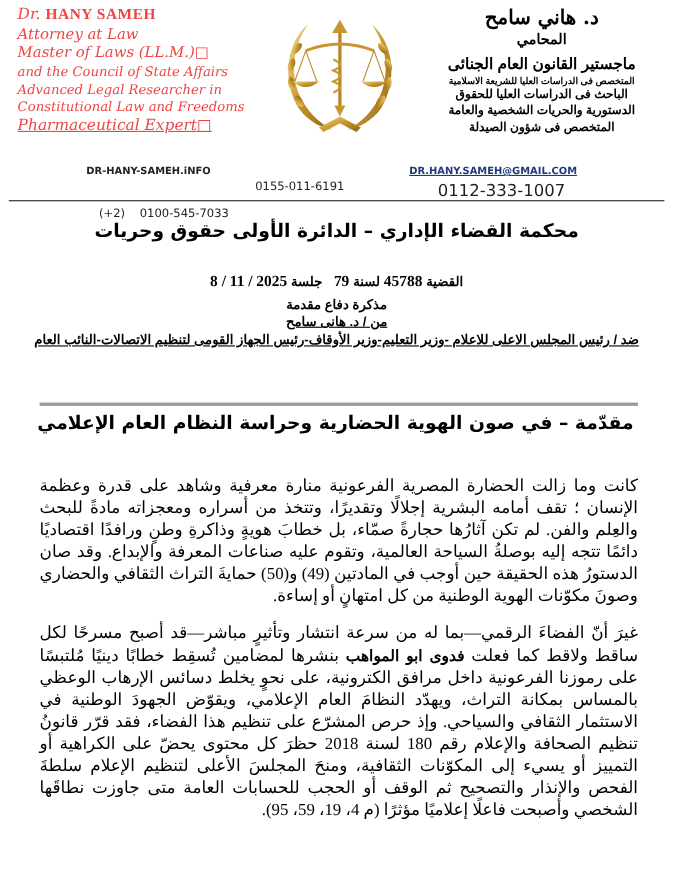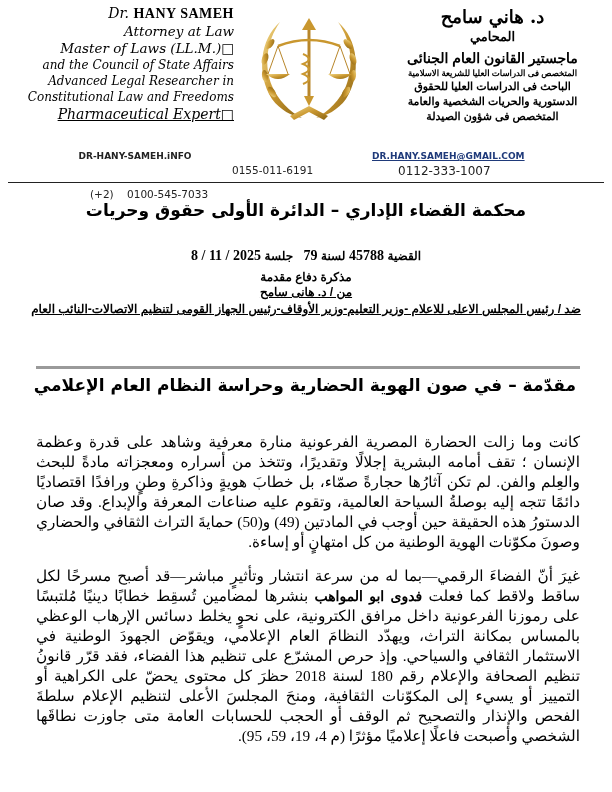--- a/index.html
+++ b/index.html
@@ -5,22 +5,22 @@
   html, body { margin: 0; padding: 0; }
   body {
     width: 612px; height: 792px; background: #ffffff; color: #000;
     position: relative; overflow: hidden;
     font-family: "Liberation Sans", sans-serif;
   }
   .abs { position: absolute; }
 
   
   .lh-left {
-    left: 4px; top: 4px; width: 230px; text-align: right;
-    font-family: "DejaVu Serif", serif; font-style: italic; color: #000000;
+    left: 16px; top: 4px; width: 230px; text-align: left;
+    font-family: "DejaVu Serif", serif; font-style: italic; color: #ef4444;
   }
   .lh-left .name-line { font-size: 14px; line-height: 18px; }
   .lh-left .name-line b { font-family: "Liberation Serif", serif; font-style: normal; font-weight: bold; letter-spacing: 0.5px; }
   .lh-left .l1 { font-size: 13.5px; line-height: 17px; }
   .lh-left .l2 { font-size: 12px; line-height: 16px; }
   .lh-left .l4 { font-size: 14px; line-height: 18px; text-decoration: underline; }
 
   
   .logo { left: 250px; top: 4px; width: 118px; height: 125px; }
 
@@ -32,21 +32,21 @@
   .lh-right .ar-title { font-family: "DejaVu Serif", serif; font-weight: bold; font-size: 13px; line-height: 17px; }
   .lh-right .ar-deg { font-weight: bold; font-size: 14px; line-height: 18px; margin-top: 4px; }
   .lh-right .ar-small { font-weight: bold; font-size: 8.5px; line-height: 12px; }
   .lh-right .ar-mid { font-weight: bold; font-size: 11px; line-height: 15px; }
 
   .contact { font-family: "DejaVu Sans", sans-serif; font-weight: bold; color: #222; }
   .site { left: 60px; top: 151px; width: 150px; font-size: 9px; text-align: center; }
   .email { left: 372px; top: 151px; font-size: 9px; color: #1f3a7a; text-decoration: underline; }
   .ph1 { left: 90px; top: 164px; font-size: 10.5px; font-weight: normal; margin-top: 24px; }
   .ph2 { left: 232px; top: 164px; font-size: 10.5px; font-weight: normal; }
-  .ph3 { left: 398px; top: 164px; font-size: 12px; font-weight: normal; }
+  .ph3 { left: 398px; top: 164px; font-size: 15px; font-weight: normal; }
 
   .rule1 { left: 8px; top: 182px; width: 596px; height: 1px; background: #222; }
 
   
   .center-ar { left: 40px; width: 532px; direction: rtl; text-align: center; font-weight: bold; }
   .court { top: 198px; font-size: 17px; line-height: 24px; font-family: "DejaVu Sans", sans-serif; letter-spacing: -0.5px; }
   .case { top: 247px; font-size: 14px; line-height: 18px; font-family: "Liberation Serif", serif; }
   .case .ar { font-family: "Liberation Sans", sans-serif; font-size: 12px; }
   .memo { top: 270px; font-size: 12px; line-height: 15px; }
   .from { top: 285px; font-size: 12px; line-height: 15px; }

